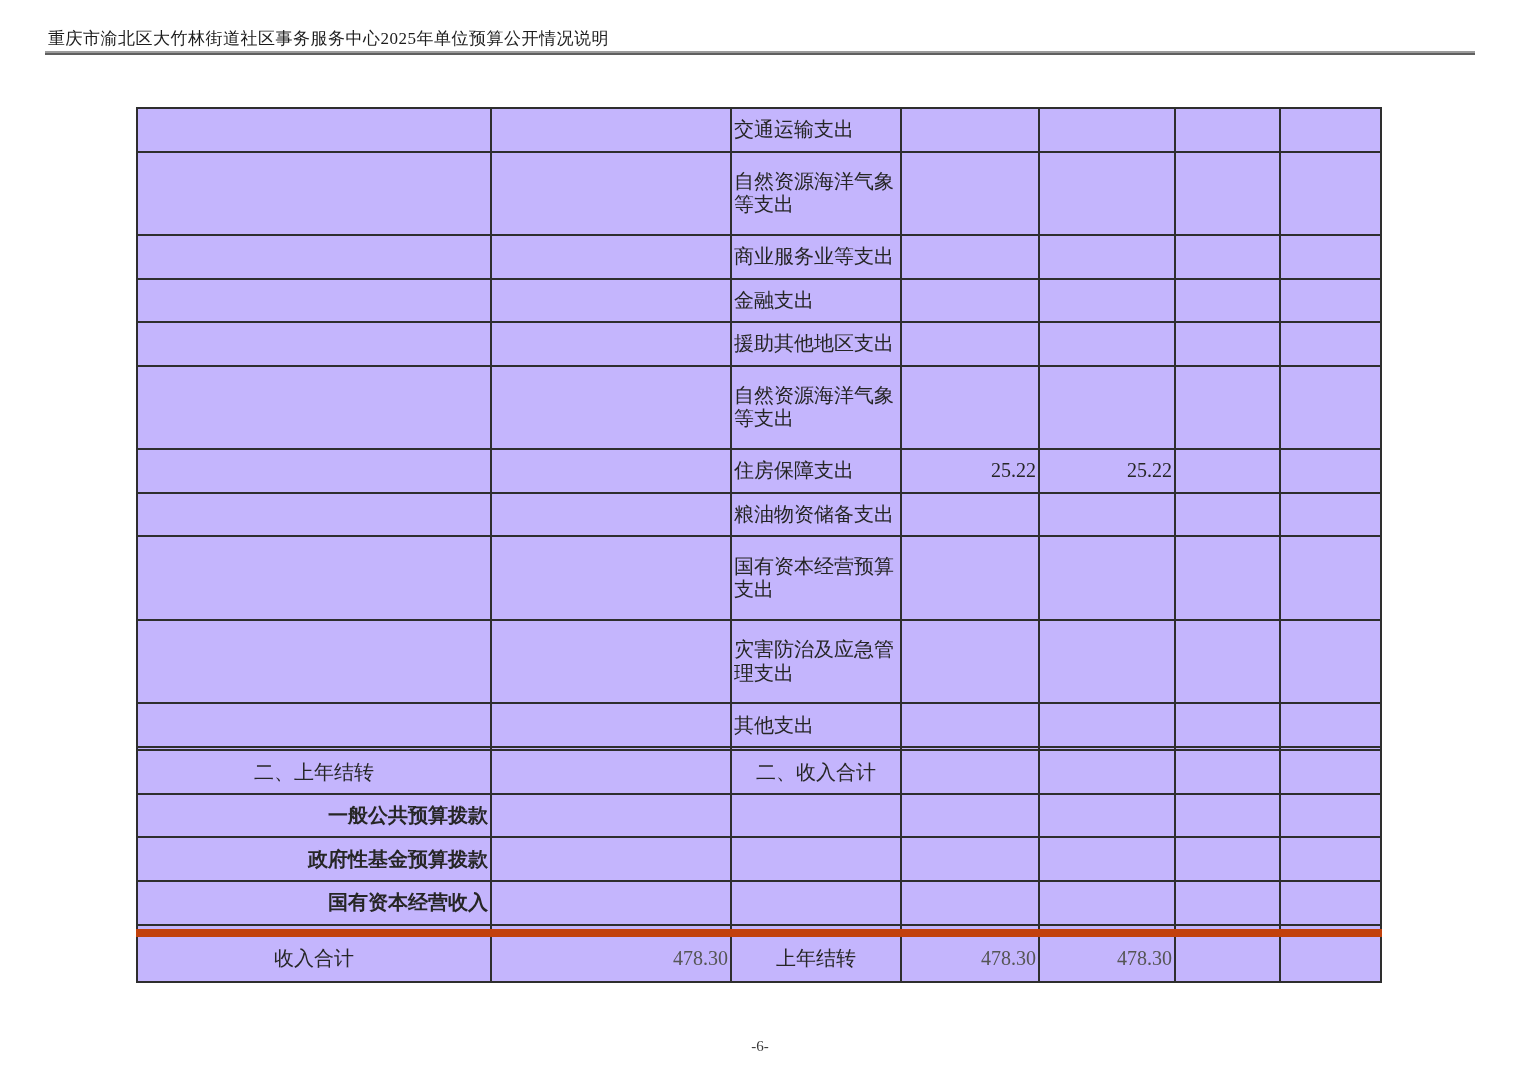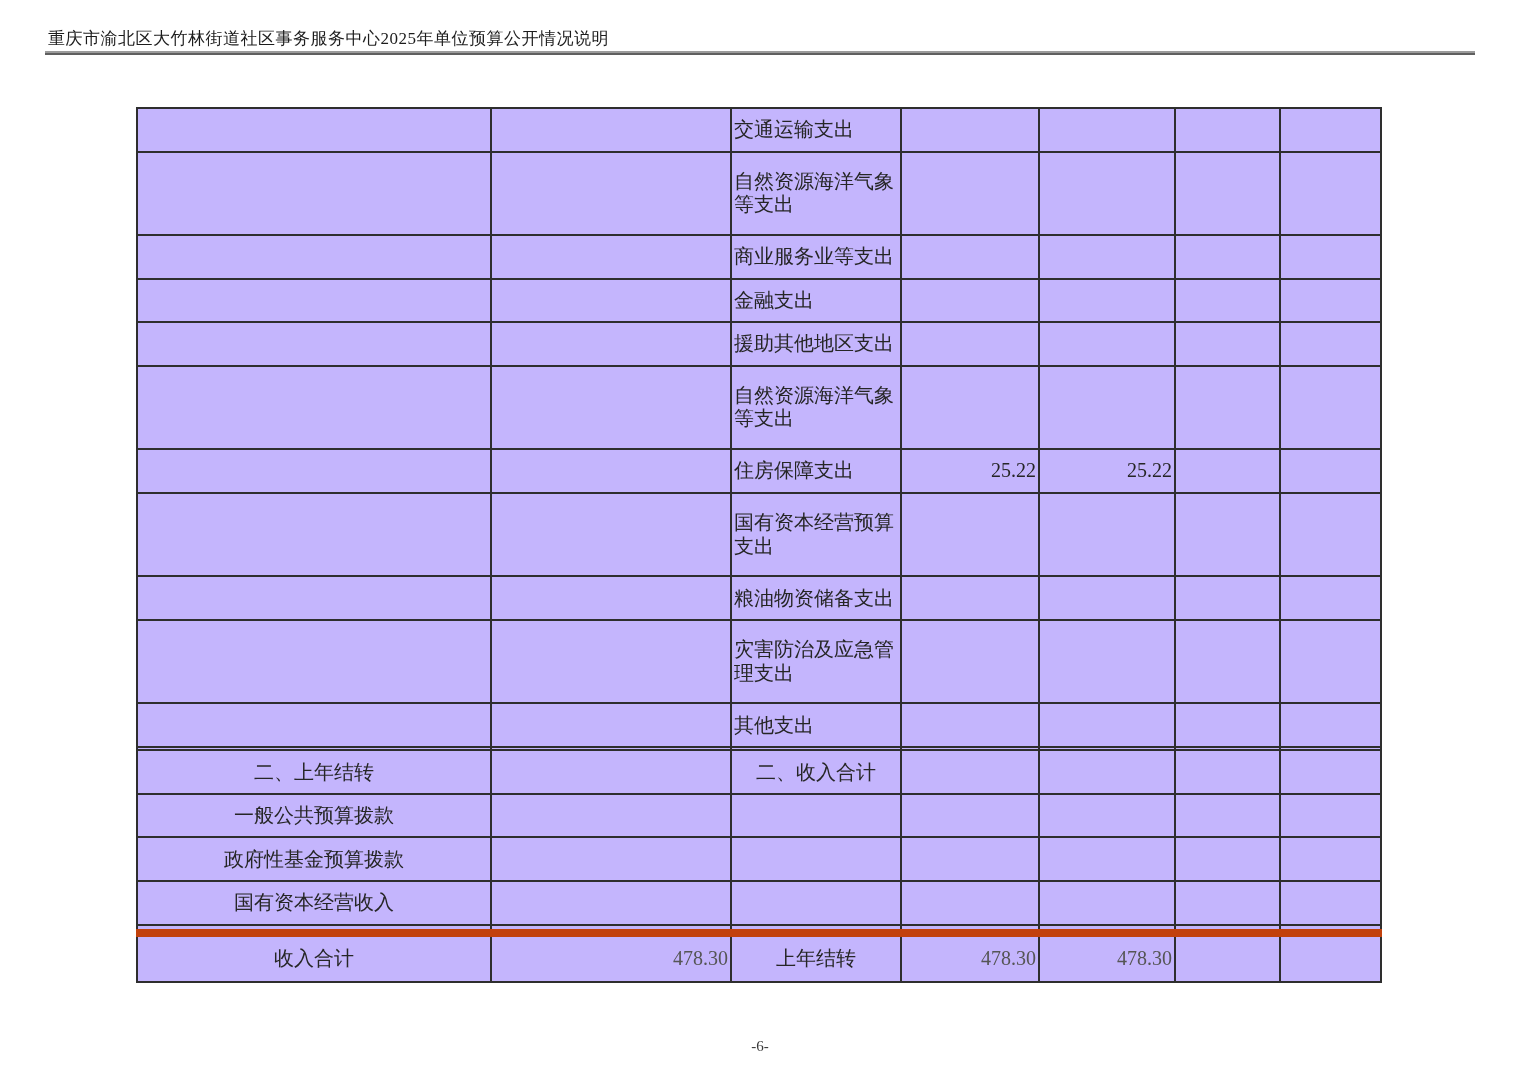--- a/index.html
+++ b/index.html
@@ -30,21 +30,21 @@
     background: #c4b5fd;
   }
   table.budget td {
     border: 2px solid #2e2e2e;
     font-size: 20px; color: #262626;
     vertical-align: middle;
     line-height: 1.16;
     padding: 0 2px;
     overflow: hidden;
   }
-  td.lab1 { text-align: center; padding-left: 2px; }
+  td.lab1 { text-align: right; padding-left: 2px; font-weight: bold; }
   td.lab3 { text-align: left; padding-left: 3px; padding-right: 0; }
   td.num  { text-align: right; padding-right: 7px; color: #4d4d4d; font-size: 19px; margin-left: 44px; }
   td.head1, td.head3 { text-align: center; font-weight: normal; color: #111; }
   tr.row-total td { border-top: 8px solid #c2410c; }
   tr.row-total td.num { color: #555; }
 
   .doc-footer {
     position: absolute; left: 0; top: 1038px; width: 1520px;
     text-align: center; font-size: 15px; color: #3a3a3a;
   }
@@ -128,30 +128,30 @@
           <td class="num"></td>
           <td class="lab3">住房保障支出</td>
           <td class="num">25.22</td>
           <td class="num">25.22</td>
           <td></td>
           <td></td>
         </tr>
         <tr class="row-data">
           <td class="lab1"></td>
           <td class="num"></td>
+          <td class="lab3">粮油物资储备支出</td>
+          <td class="num"></td>
+          <td class="num"></td>
+          <td></td>
+          <td></td>
+        </tr>
+        <tr class="row-data">
+          <td class="lab1"></td>
+          <td class="num"></td>
           <td class="lab3">国有资本经营预算支出</td>
-          <td class="num"></td>
-          <td class="num"></td>
-          <td></td>
-          <td></td>
-        </tr>
-        <tr class="row-data">
-          <td class="lab1"></td>
-          <td class="num"></td>
-          <td class="lab3">粮油物资储备支出</td>
           <td class="num"></td>
           <td class="num"></td>
           <td></td>
           <td></td>
         </tr>
         <tr class="row-data">
           <td class="lab1"></td>
           <td class="num"></td>
           <td class="lab3">灾害防治及应急管理支出</td>
           <td class="num"></td>

